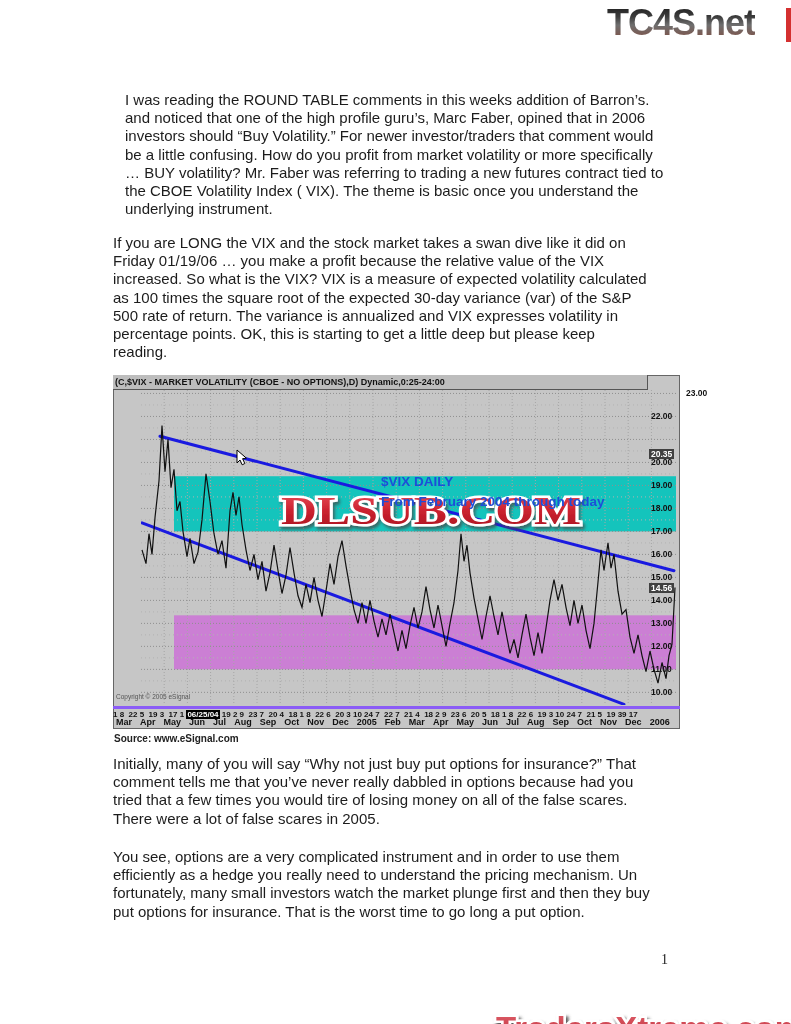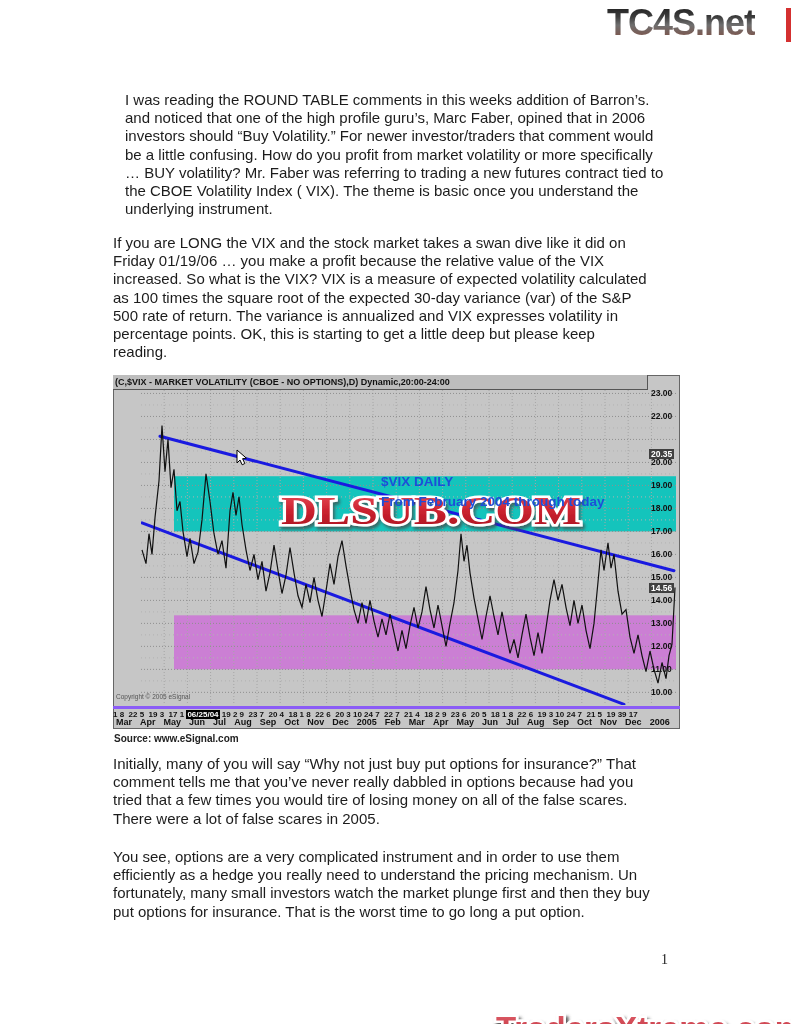--- a/index.html
+++ b/index.html
@@ -81,21 +81,21 @@
   <div class="para" id="para2"> If you are LONG the VIX and the stock market takes a swan dive like it did on
 Friday 01/19/06 … you make a profit because the relative value of the VIX
 increased. So what is the VIX?  VIX is a measure of expected volatility calculated
 as 100 times the square root of the expected 30-day variance (var) of the S&amp;P
 500 rate of return. The variance is annualized and VIX expresses volatility in
 percentage points. OK, this is starting to get a little deep but please keep
 reading.</div>
 
   <div id="chart">
     <div id="chart-gray"></div>
-    <div id="chart-titlebar">(C,$VIX - MARKET VOLATILITY (CBOE - NO OPTIONS),D) Dynamic,20:00-24:00</div>
+    <div id="chart-titlebar">(C,$VIX - MARKET VOLATILITY (CBOE - NO OPTIONS),D) Dynamic,0:25-24:00</div>
     <div id="plot-wrap">
       <svg id="plot-svg" width="535" height="315">
           <rect x="0" y="0" width="535" height="315" fill="#c6c6c6"></rect>
           <rect x="33" y="86.22262773722628" width="502" height="55.18248175182481" fill="#14c4bc"></rect>
           <rect x="33" y="225.32846715328466" width="502" height="54.032846715328475" fill="#cb7fd4"></rect>
           <line x1="23.2" y1="0" x2="23.2" y2="315" stroke="#a6a6a6" stroke-width="1" stroke-dasharray="1 2"></line>
           <line x1="46.4" y1="0" x2="46.4" y2="315" stroke="#a6a6a6" stroke-width="1" stroke-dasharray="1 2"></line>
           <line x1="69.6" y1="0" x2="69.6" y2="315" stroke="#a6a6a6" stroke-width="1" stroke-dasharray="1 2"></line>
           <line x1="92.8" y1="0" x2="92.8" y2="315" stroke="#a6a6a6" stroke-width="1" stroke-dasharray="1 2"></line>
           <line x1="116" y1="0" x2="116" y2="315" stroke="#a6a6a6" stroke-width="1" stroke-dasharray="1 2"></line>
@@ -159,21 +159,21 @@
           <text x="290" y="134" text-anchor="middle" font-family="Liberation Serif, serif" font-size="40" font-weight="bold" fill="url(#wmgrad)" stroke="#ffffff" stroke-width="5" paint-order="stroke" textLength="300" lengthAdjust="spacingAndGlyphs" filter="url(#wmShadow)">DLSUB.COM</text>
           <path d="M96,60 l0,13 l3,-3 l2.2,4.8 l2.6,-1.3 l-2.2,-4.8 l3.8,-0.5 z" fill="#fff" stroke="#000" stroke-width="1"></path>
         </svg>
     </div>
     <div id="annotation">
       <div>$VIX DAILY</div>
       <div>From February 2004 through today</div>
     </div>
     <div id="copyright">Copyright © 2005 eSignal</div>
     <div id="axis-col">
-        <div class="ytick" style="top: 13.4489px;">23.00</div>
+        <div class="ytick" style="top: 13.4489px; margin-left: 35px;">23.00</div>
         <div class="ytick" style="top: 36.4416px;">22.00</div>
         <div class="ytick" style="top: 76px;">21.00</div>
         <div class="ytick" style="top: 82.427px;">20.00</div>
         <div class="ytick" style="top: 105.42px;">19.00</div>
         <div class="ytick" style="top: 128.412px;">18.00</div>
         <div class="ytick" style="top: 151.405px;">17.00</div>
         <div class="ytick" style="top: 174.398px;">16.00</div>
         <div class="ytick" style="top: 197.391px;">15.00</div>
         <div class="ytick" style="top: 220.383px;">14.00</div>
         <div class="ytick" style="top: 243.376px;">13.00</div>

